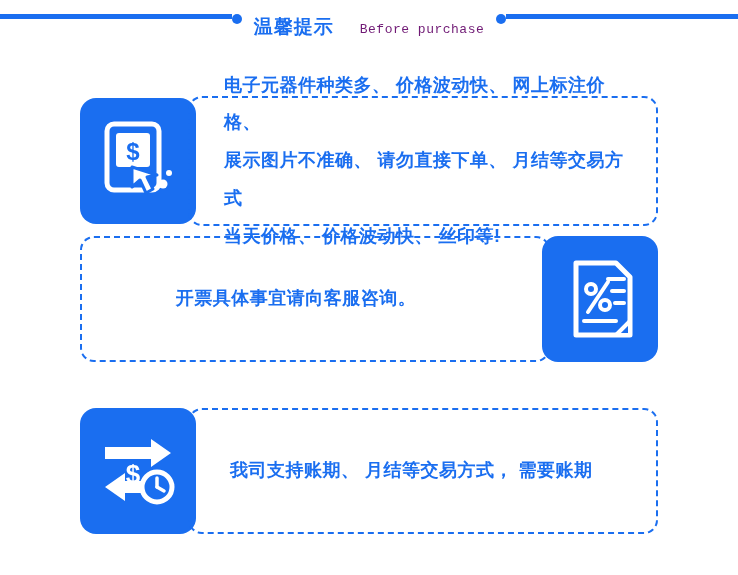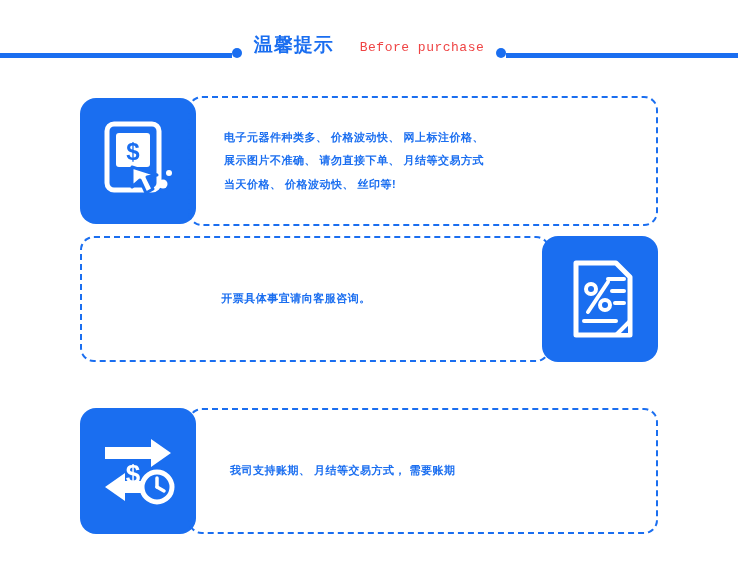--- a/index.html
+++ b/index.html
@@ -15,26 +15,26 @@
   }
   .page {
     position: relative;
     width: 738px;
     height: 575px;
   }
 
   
   .header {
     position: absolute;
-    top: 26px;
+    top: 14px;
     left: 0;
     width: 738px;
     height: 32px;
     display: flex;
-    align-items: flex-end;
+    align-items: flex-start;
     justify-content: center;
   }
   .rule {
     height: 5px;
     background: #1a6ef0;
     flex: 1 1 auto;
   }
   .rule-left { margin-right: 0; }
   .rule-right { margin-left: 0; }
   .rule-cap {
@@ -52,21 +52,21 @@
     white-space: nowrap;
   }
   .header-title-cn {
     font-size: 19px;
     font-weight: bold;
     color: #1a6ef0;
     letter-spacing: 1px;
   }
   .header-title-en {
     font-size: 13px;
-    color: #ef4444;
+    color: #701a75;
     margin-left: 26px;
     font-family: "Liberation Mono", monospace;
     letter-spacing: 0.5px;
   }
 
   
   .block {
     position: absolute;
     display: flex;
     align-items: stretch;
@@ -85,21 +85,21 @@
     flex: 1 1 auto;
     border: 2px dashed #1a6ef0;
     border-radius: 14px;
     display: flex;
     align-items: center;
     box-sizing: border-box;
   }
   .text-inner {
     padding: 0 22px;
     color: #1a6ef0;
-    font-size: 11px;
+    font-size: 18px;
     font-weight: bold;
     line-height: 2.1;
     letter-spacing: 0.5px;
   }
   .text-inner p {
     margin: 0;
   }
 
   
   #block-1 {

